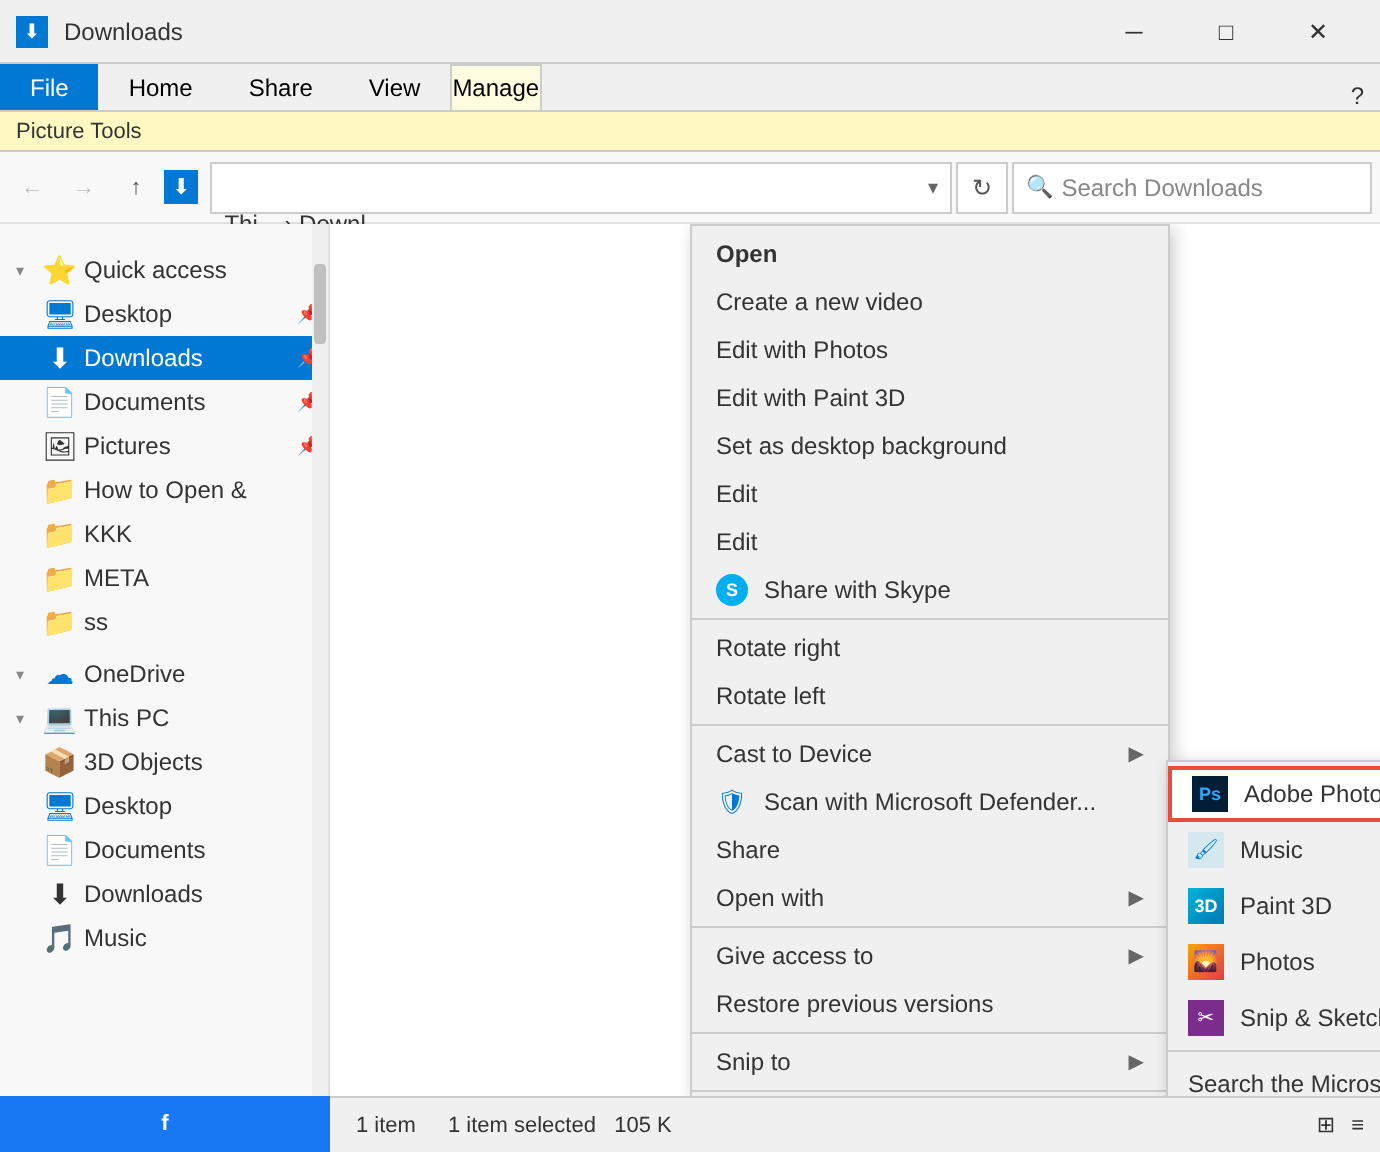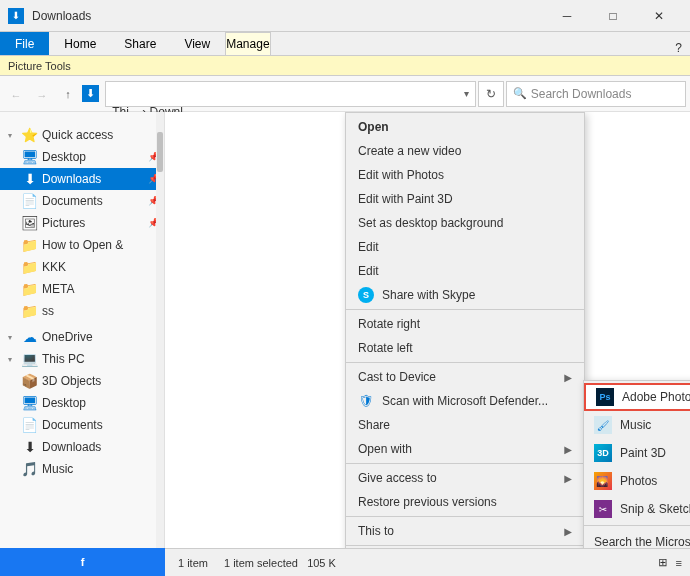--- a/index.html
+++ b/index.html
@@ -506,21 +506,21 @@
         <span class="ctx-arrow">▶</span>
       </div>
       <div class="ctx-separator"></div>
       <div class="ctx-item ctx-item-with-arrow">
         <span>Give access to</span>
         <span class="ctx-arrow">▶</span>
       </div>
       <div class="ctx-item">Restore previous versions</div>
       <div class="ctx-separator"></div>
       <div class="ctx-item ctx-item-with-arrow">
-        <span>This to</span>
+        <span>Snip to</span>
         <span class="ctx-arrow">▶</span>
       </div>
       <div class="ctx-separator"></div>
 
     </div>
 
     <div class="submenu-openwith">
       <div class="submenu-item highlighted">
         <div class="submenu-icon">
           <div class="ps-icon">Ps</div>

